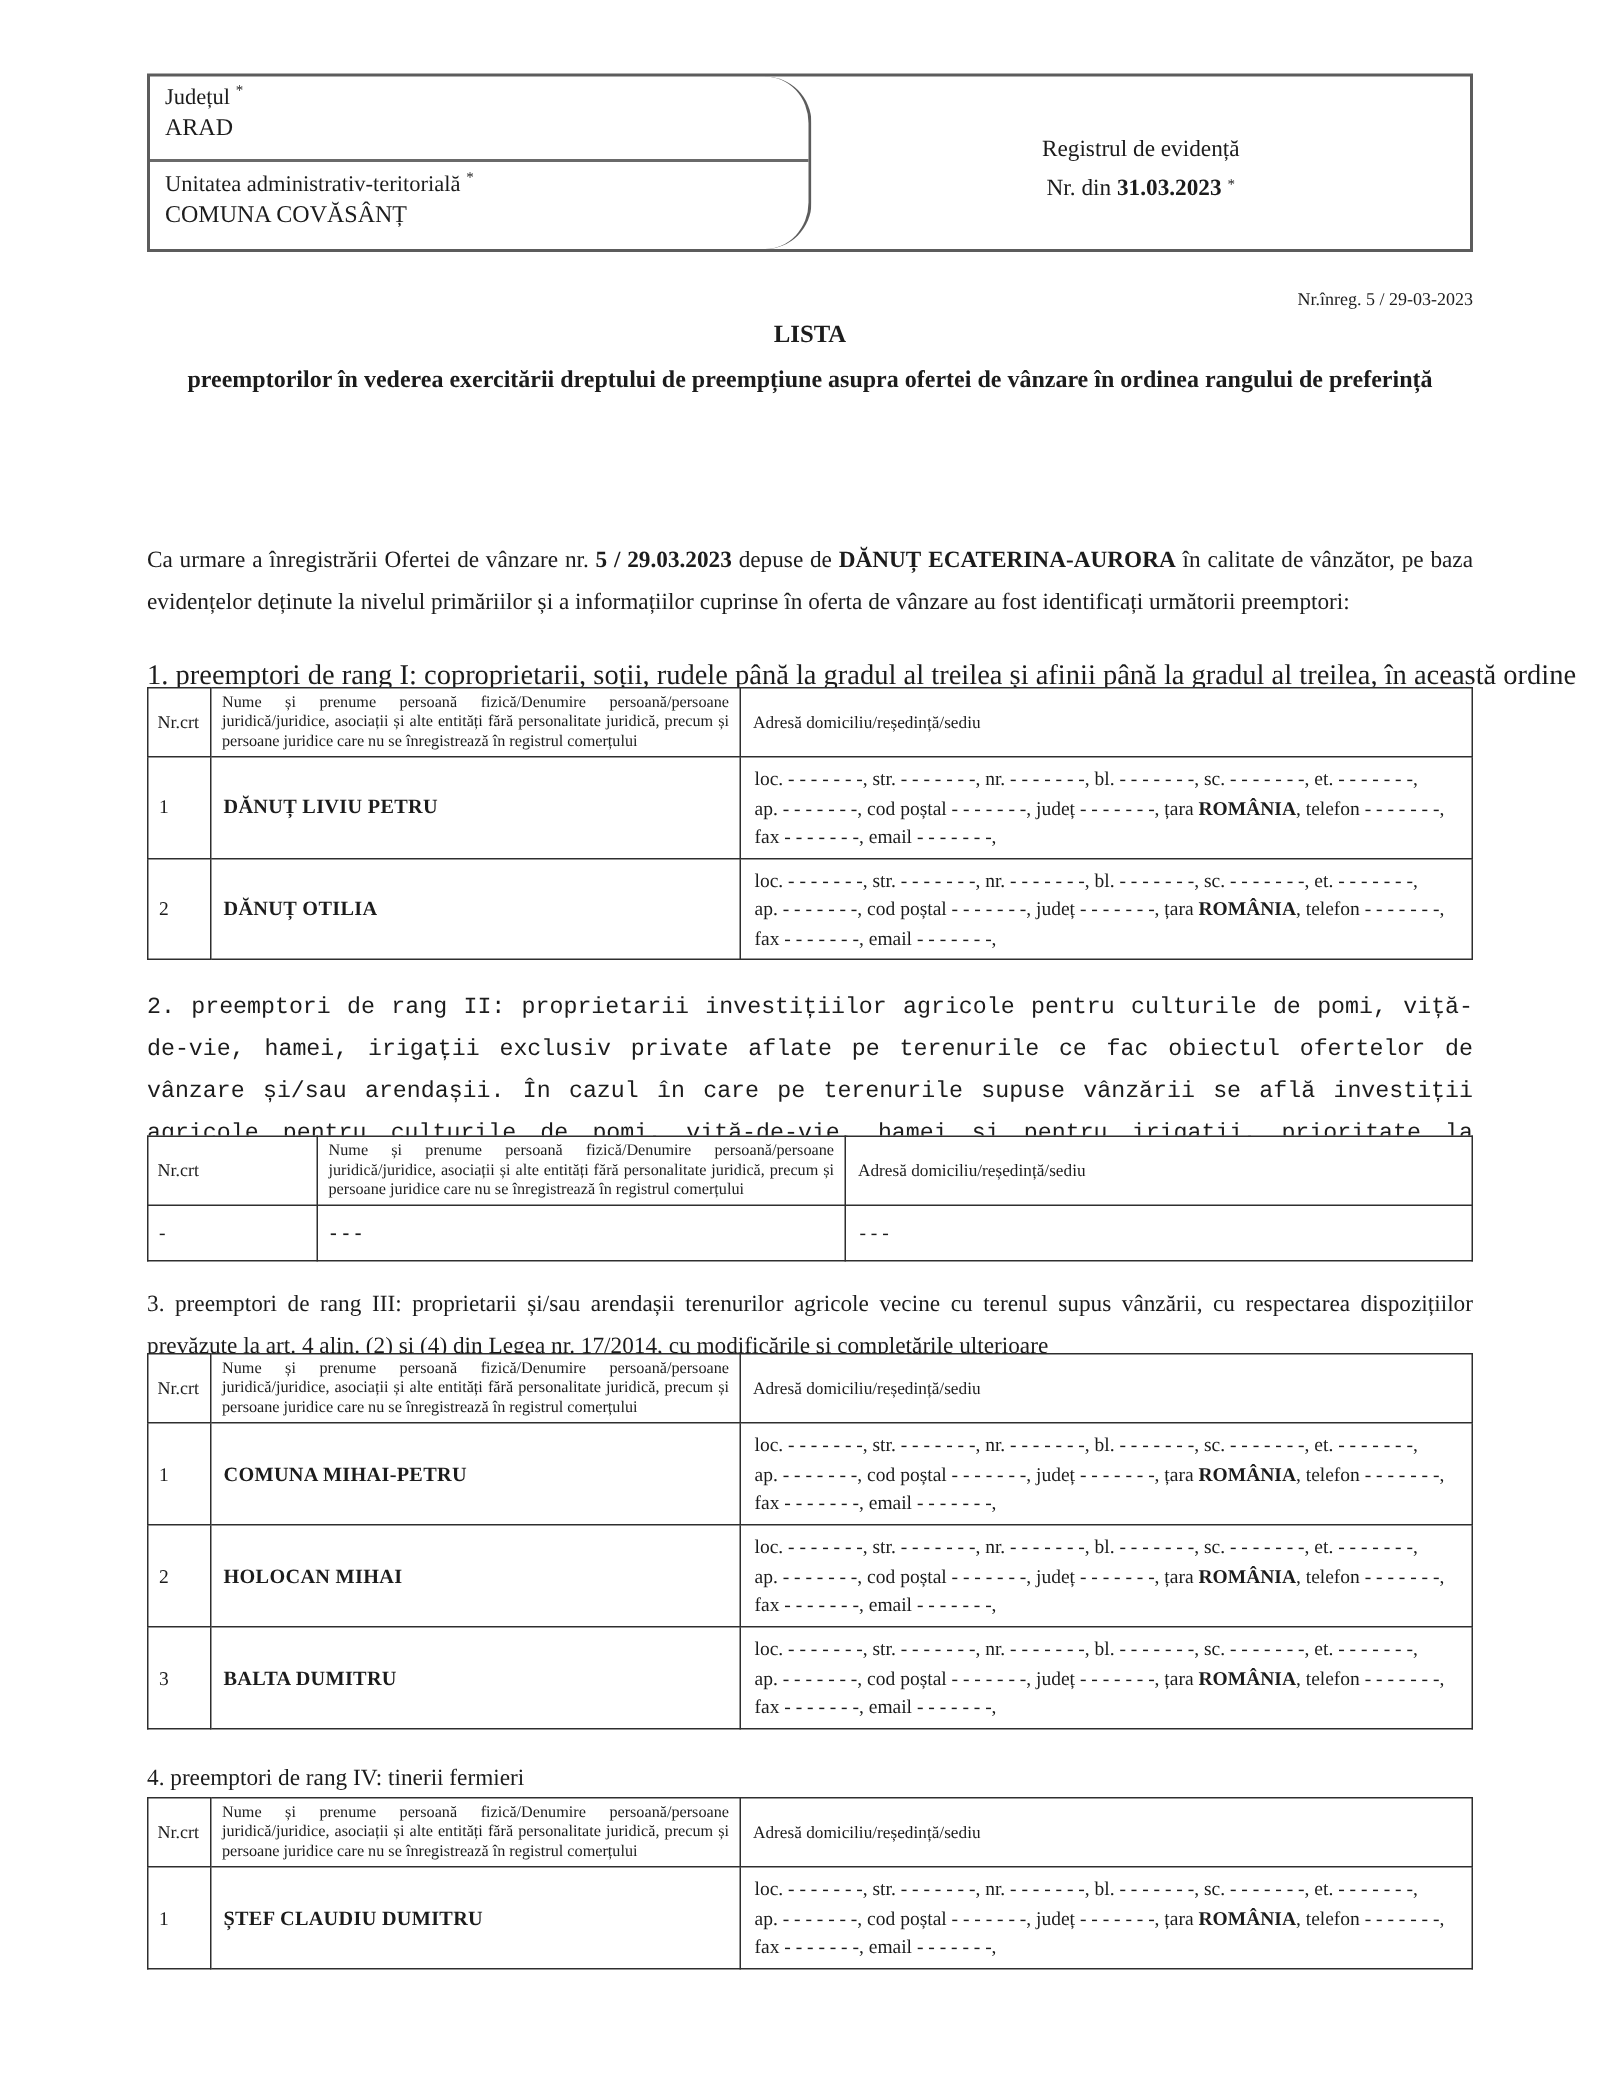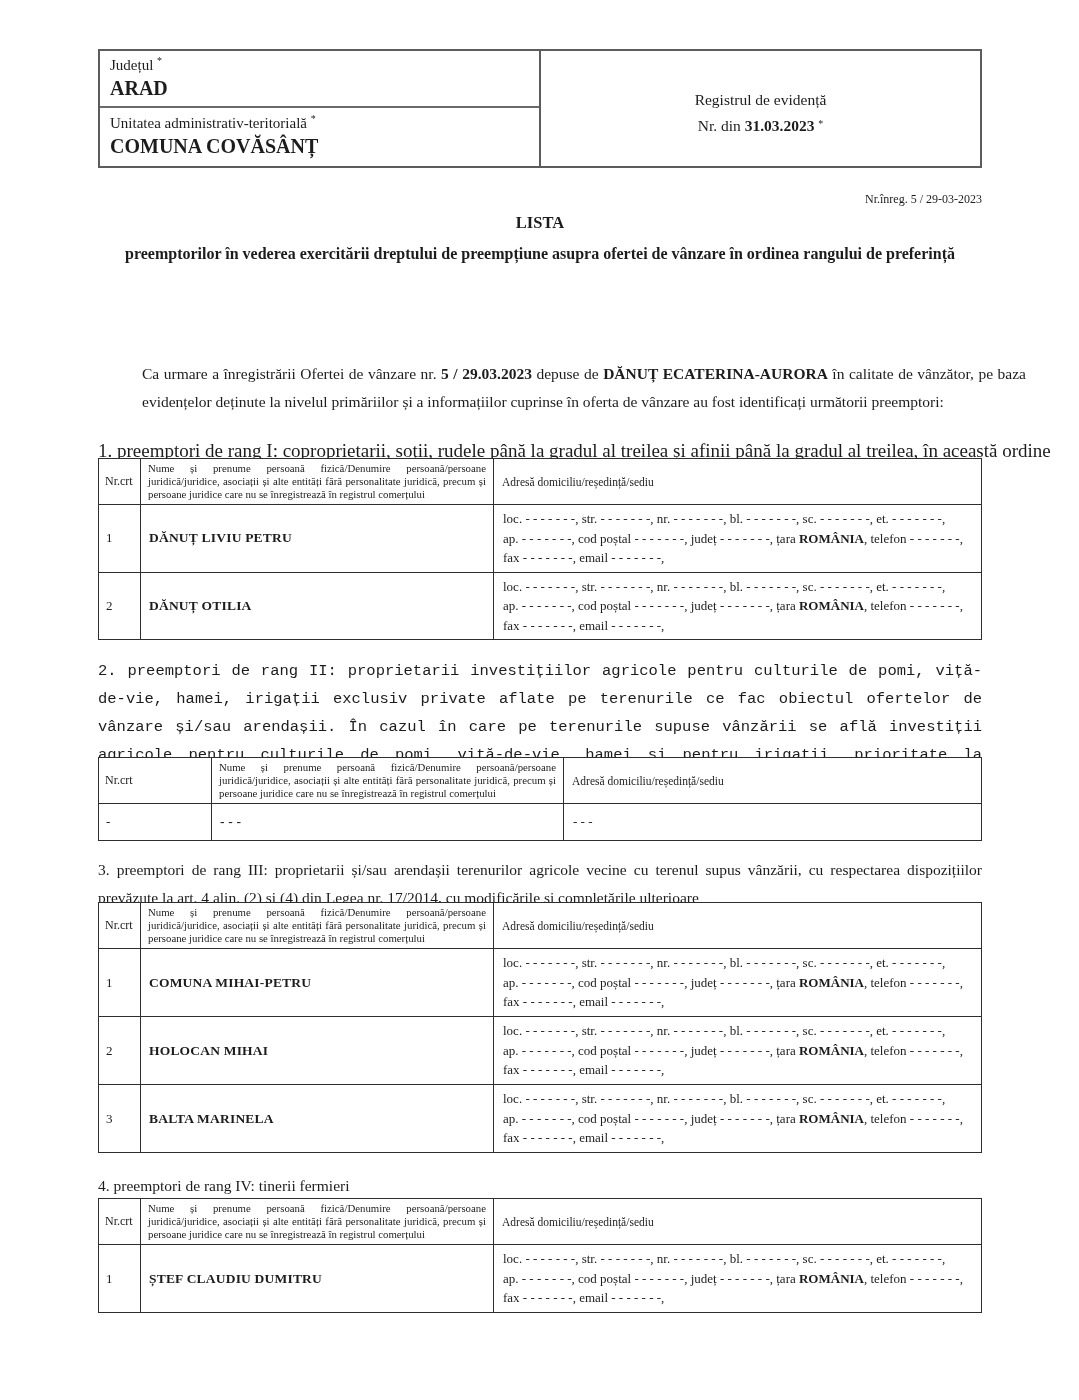--- a/index.html
+++ b/index.html
@@ -14,31 +14,31 @@
   
   .hboxes {
     position:absolute; left:98px; top:49px;
     width:884px; height:119px;
     border:2px solid #5c5c5c;
     box-sizing:border-box;
     display:flex;
   }
   .hbox-left {
     width:441px; border-right:2px solid #5c5c5c;
-    box-sizing:border-box; display:flex; flex-direction:column;
+    box-sizing:border-box; display:flex; flex-direction:column;border-radius:31px;
   }
   .hcell1 { height:57px; border-bottom:2px solid #6a6a6a; box-sizing:border-box; padding:6px 0 0 10px; }
   .hcell2 { flex:1; padding:7px 0 0 10px; }
   .hbox-right {
     flex:1; text-align:center;
     padding-top:36px; box-sizing:border-box;
     font-size:15.5px; line-height:26px;
   }
   .hlabel { font-size:15px; }
-  .hvalue { font-weight:bold; font-size:20px; margin-top:3px; }
+  .hvalue { font-weight:normal; font-size:16px; margin-top:3px; }
   sup.star { font-size:10px; vertical-align:top; position:relative; top:-2px; }
 
   
   .regline {
     position:absolute; left:98px; top:192px; width:884px;
     text-align:right; font-size:12px;
   }
   .doctitle {
     position:absolute; left:98px; top:213px; width:884px;
     text-align:center; font-weight:bold; font-size:16.5px;
@@ -46,21 +46,21 @@
   .subtitle {
     position:absolute; left:98px; top:240px; width:884px;
     text-align:center; font-weight:bold; font-size:16px; line-height:28px;
   }
 
   
   .para {
     position:absolute; left:98px; width:884px;
     font-size:15.5px; line-height:28px; text-align:justify;
   }
-  .p-intro { top:360px;margin-left:44px; }
+  .p-intro { top:360px; }
   .p-rank1 { top:437px; font-size:19px; white-space:nowrap; text-align:left; }
   .p-rank2 { top:657px;font-family:Liberation Mono, monospace; }
   .p-rank3 { top:856px; }
   .p-rank4 { top:1172px; text-align:left; }
 
   
   table.ptable {
     position:absolute; left:98px;
     width:884px; border-collapse:collapse; table-layout:fixed;
     background:#fff;
@@ -193,21 +193,21 @@
       <td class="c-nr">2</td>
       <td class="c-name">HOLOCAN MIHAI</td>
       <td class="c-addr">
         <div class="addr-line">loc. - - - - - - -, str. - - - - - - -, nr. - - - - - - -, bl. - - - - - - -, sc. - - - - - - -, et. - - - - - - -,</div>
         <div class="addr-line"><span>ap. - - - - - - -, cod poștal - - - - - - -, județ - - - - - - -, țara </span><span class="b">ROMÂNIA</span><span>, telefon - - - - - - -,</span></div>
         <div class="addr-line">fax - - - - - - -, email - - - - - - -,</div>
       </td>
     </tr>
     <tr class="row3">
       <td class="c-nr">3</td>
-      <td class="c-name">BALTA MARINELA</td>
+      <td class="c-name">BALTA DUMITRU</td>
       <td class="c-addr">
         <div class="addr-line">loc. - - - - - - -, str. - - - - - - -, nr. - - - - - - -, bl. - - - - - - -, sc. - - - - - - -, et. - - - - - - -,</div>
         <div class="addr-line"><span>ap. - - - - - - -, cod poștal - - - - - - -, județ - - - - - - -, țara </span><span class="b">ROMÂNIA</span><span>, telefon - - - - - - -,</span></div>
         <div class="addr-line">fax - - - - - - -, email - - - - - - -,</div>
       </td>
     </tr>
   </tbody>
     </table>
 
   <div class="para p-rank4">4. preemptori de rang IV: tinerii fermieri</div>

